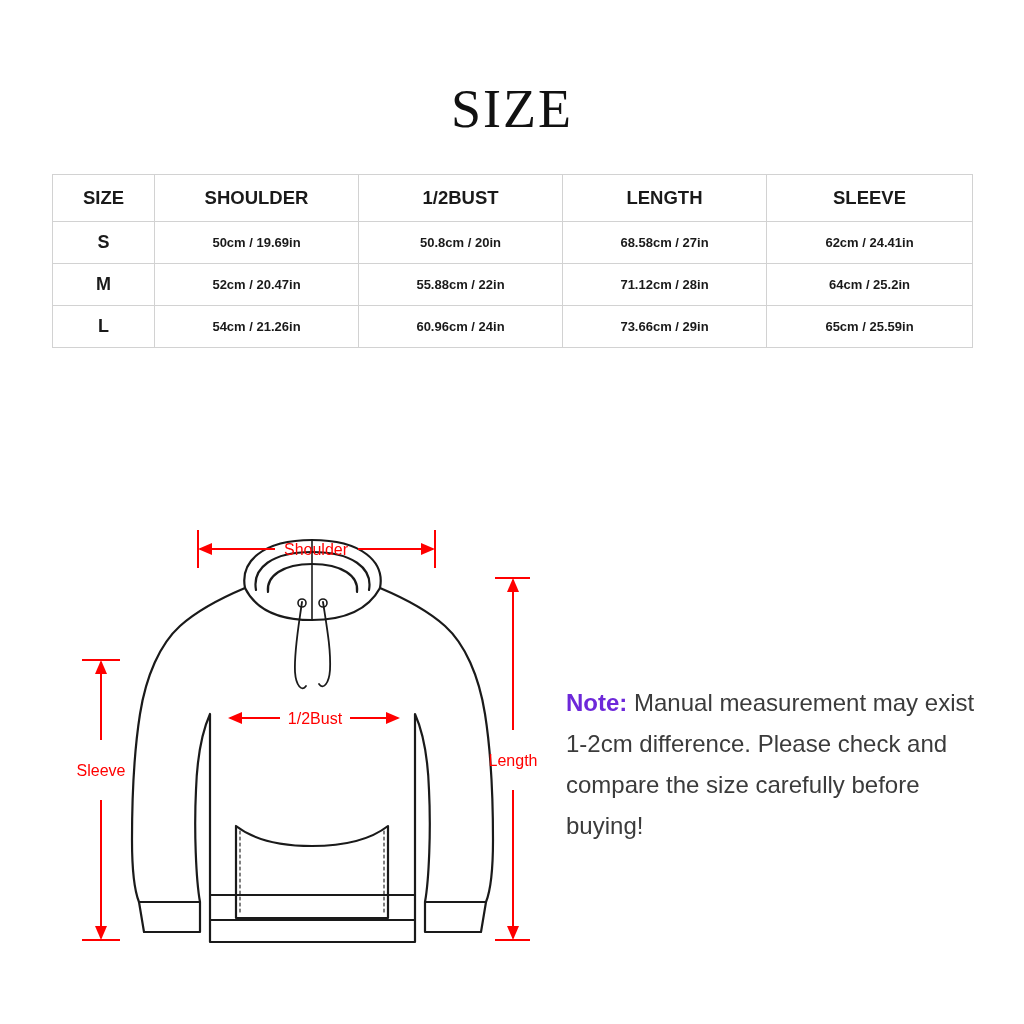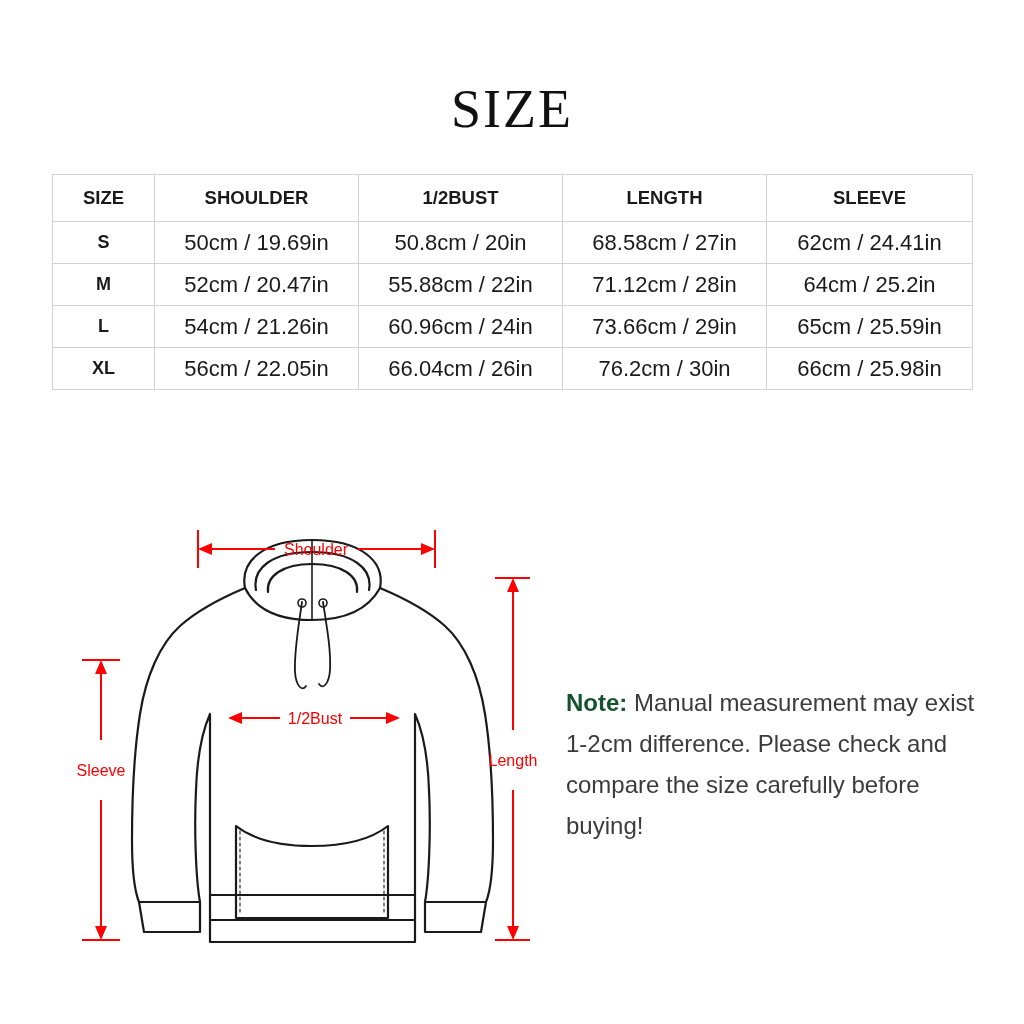--- a/index.html
+++ b/index.html
@@ -34,25 +34,25 @@
     position: absolute;
     top: 174px;
     left: 52px;
     width: 920px;
     border-collapse: collapse;
     table-layout: fixed;
   }
   #size-table td, #size-table th {
     border: 1px solid #d2d2d2;
     text-align: center;
-    font-size: 22px;
+    font-size: 13px;
     color: #1a1a1a;
     padding: 0;
     height: 41px;
-    font-weight: normal;
+    font-weight: bold;
   }
   #size-table thead th {
     font-weight: bold;
     font-size: 18.5px;
     height: 46px;
   }
   #size-table tbody td.size-cell {
     font-weight: bold;
     font-size: 18px;
   }
@@ -77,21 +77,21 @@
     position: absolute;
     top: 682px;
     left: 566px;
     width: 410px;
     font-size: 24px;
     line-height: 41px;
     color: #3b3b3b;
   }
   #note-block .note-label {
     font-weight: bold;
-    color: #14532d;
+    color: #6d28d9;
   }
 </style>
 </head>
 <body>
 
 <div id="page-title">SIZE</div>
 
 <table id="size-table">
   <colgroup>
     <col class="c0">
@@ -123,27 +123,20 @@
       <td>55.88cm / 22in</td>
       <td>71.12cm / 28in</td>
       <td>64cm / 25.2in</td>
     </tr>
     <tr>
       <td class="size-cell">L</td>
       <td>54cm / 21.26in</td>
       <td>60.96cm / 24in</td>
       <td>73.66cm / 29in</td>
       <td>65cm / 25.59in</td>
-    </tr>
-    <tr>
-      <td class="size-cell">XL</td>
-      <td>56cm / 22.05in</td>
-      <td>66.04cm / 26in</td>
-      <td>76.2cm / 30in</td>
-      <td>66cm / 25.98in</td>
     </tr>
   </tbody>
 </table>
 
 <div id="diagram">
   <svg width="520" height="470" viewBox="0 0 520 470">
 
     <g fill="none" stroke="#1a1a1a" stroke-width="2.2" stroke-linejoin="round" stroke-linecap="round">
 
       <path d="M 205,88

